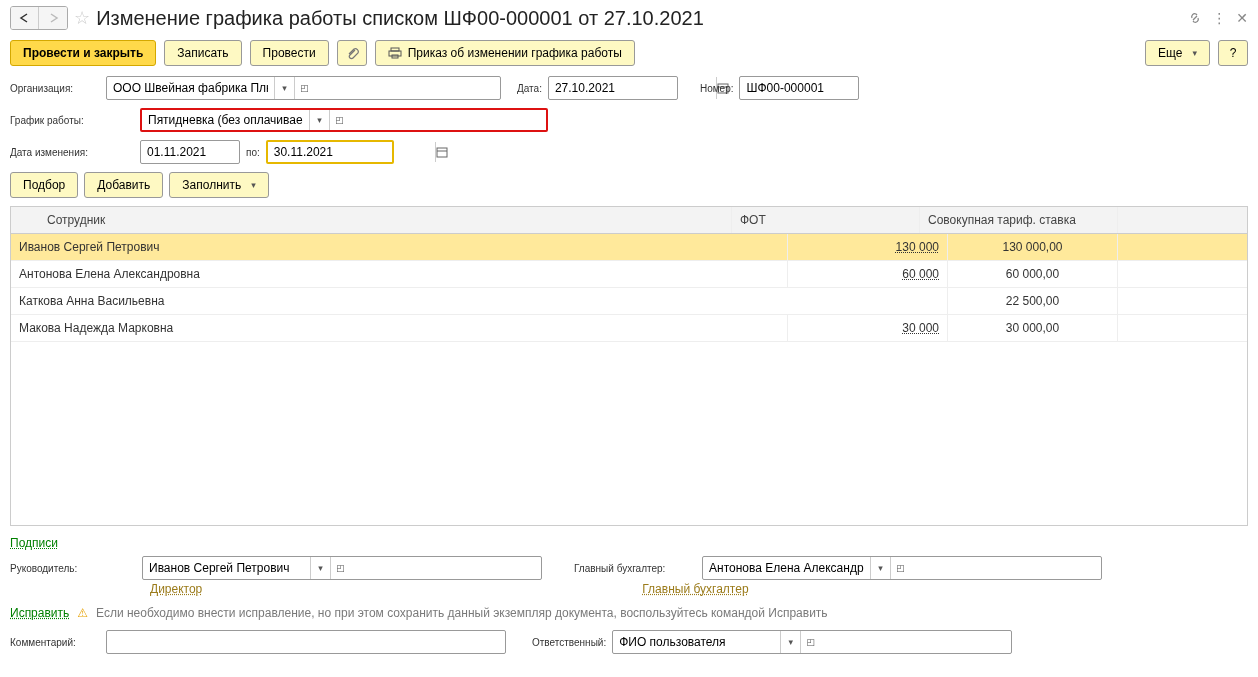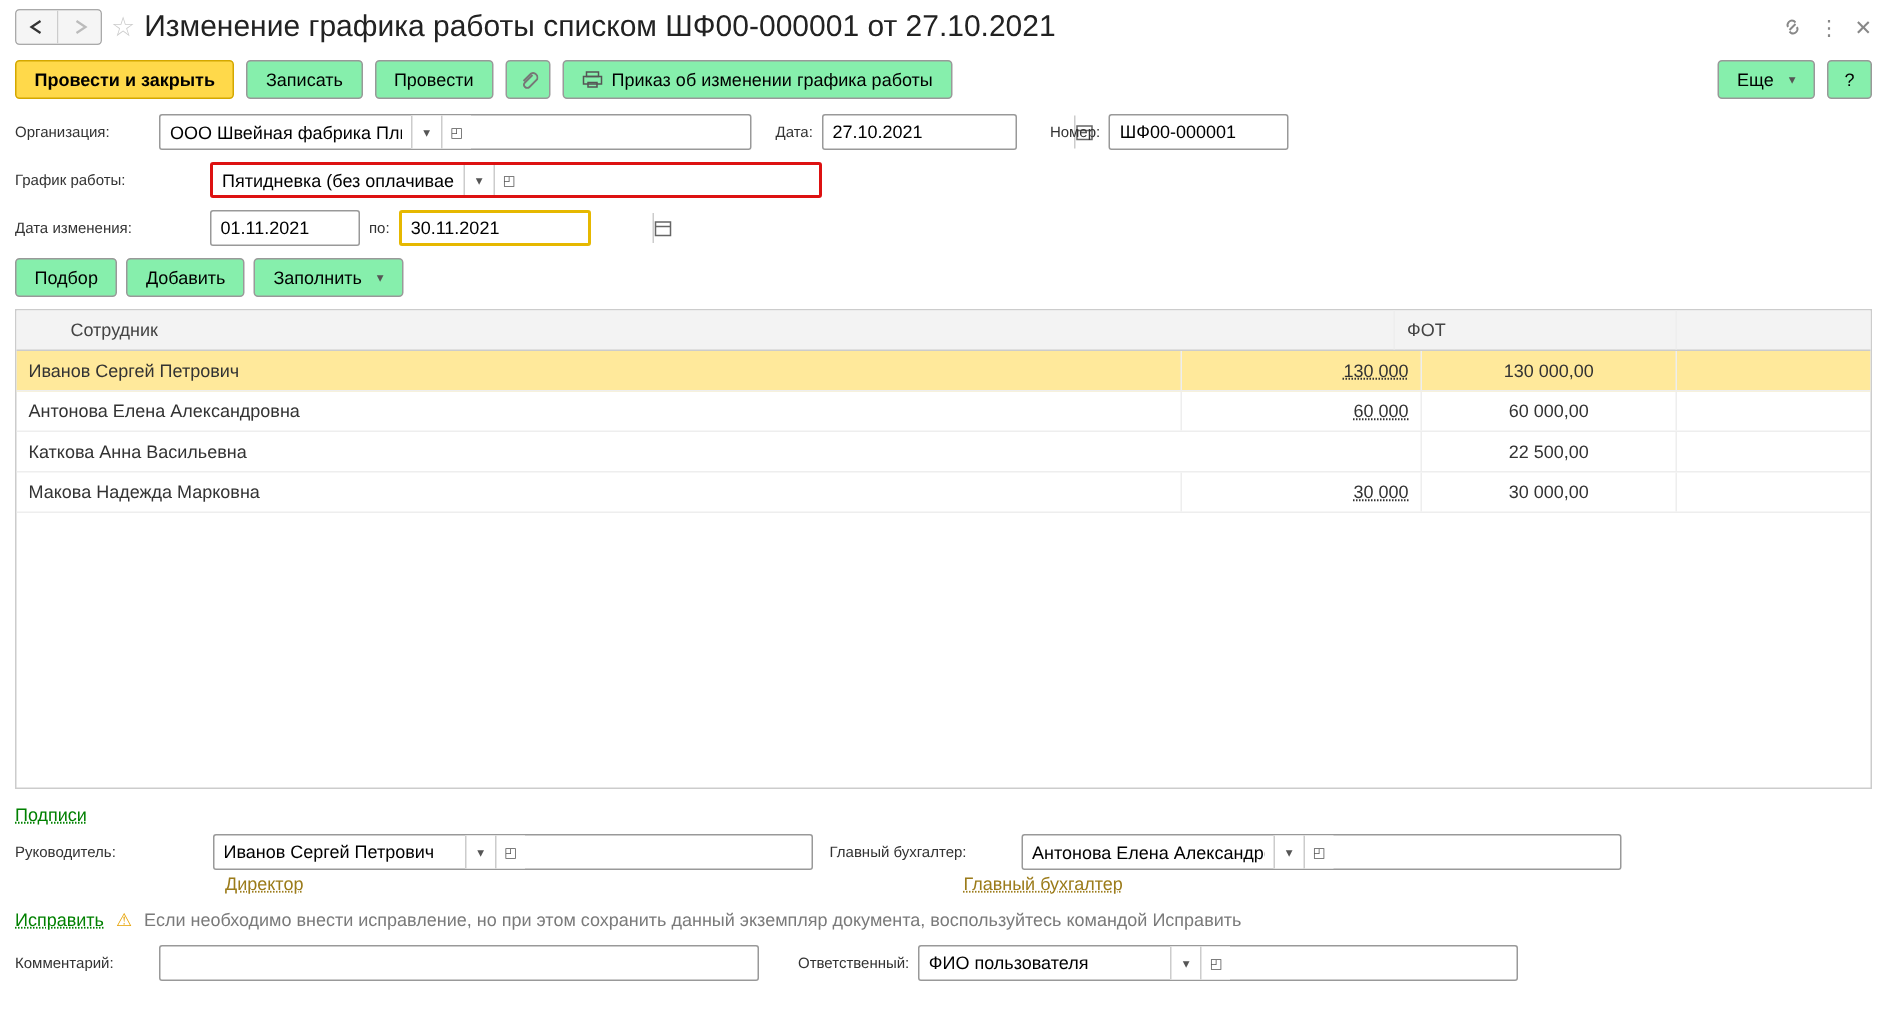--- a/index.html
+++ b/index.html
@@ -33,21 +33,21 @@
   .title-right .ic { cursor: pointer; font-size: 14px; }
   
   .toolbar {
     display: flex;
     align-items: center;
     gap: 8px;
     margin-bottom: 10px;
   }
   .btn {
     border: 1px solid #999;
-    background: #86efac;
+    background: #fef9c3;
     padding: 4px 12px;
     font-size: 12px;
     border-radius: 3px;
     cursor: pointer;
     height: 26px;
     display: flex; align-items: center; gap: 6px;
   }
   .btn.primary {
     background: #ffd94a;
     border-color: #d4a800;
@@ -205,20 +205,21 @@
 <div class="form-row">
   <button class="btn">Подбор</button>
   <button class="btn">Добавить</button>
   <button class="btn more">Заполнить</button>
 </div>
 
 <div class="table-section">
   <div class="table-head">
     <div class="th col-emp">Сотрудник</div>
     <div class="th col-fot" style="text-align:left">ФОТ</div>
+    <div class="th col-rate" style="text-align:left">Совокупная тариф. ставка</div>
     <div class="th col-tail"></div>
   </div>
   <div class="table-body" id="table-body">
       <div class="table-row selected">
         <div class="td col-emp">Иванов Сергей Петрович</div>
         <div class="td col-fot underlined">130 000</div>
         <div class="td col-rate">130 000,00</div>
         <div class="td col-tail"></div>
       </div>
       <div class="table-row">
@@ -243,21 +244,21 @@
 
 <div class="signatures">
   <span class="link">Подписи</span>
   <div class="sig-row">
     <span class="form-label" style="width:124px">Руководитель:</span>
     <div class="input-group" style="width:400px">
       <input value="Иванов Сергей Петрович" style="">
       <div class="ig-btn">▾</div>
       <div class="ig-btn">◰</div>
     </div>
-    <span class="form-label" style="margin-left:3px; width:120px">Главный бухгалтер:</span>
+    <span class="form-label" style="margin-left:24px; width:120px">Главный бухгалтер:</span>
     <div class="input-group" style="width:400px">
       <input value="Антонова Елена Александровна" style="">
       <div class="ig-btn">▾</div>
       <div class="ig-btn">◰</div>
     </div>
   </div>
   <div class="sig-sub">
     <span class="link-brown">Директор</span>
     <span class="link-brown">Главный бухгалтер</span>
   </div>

